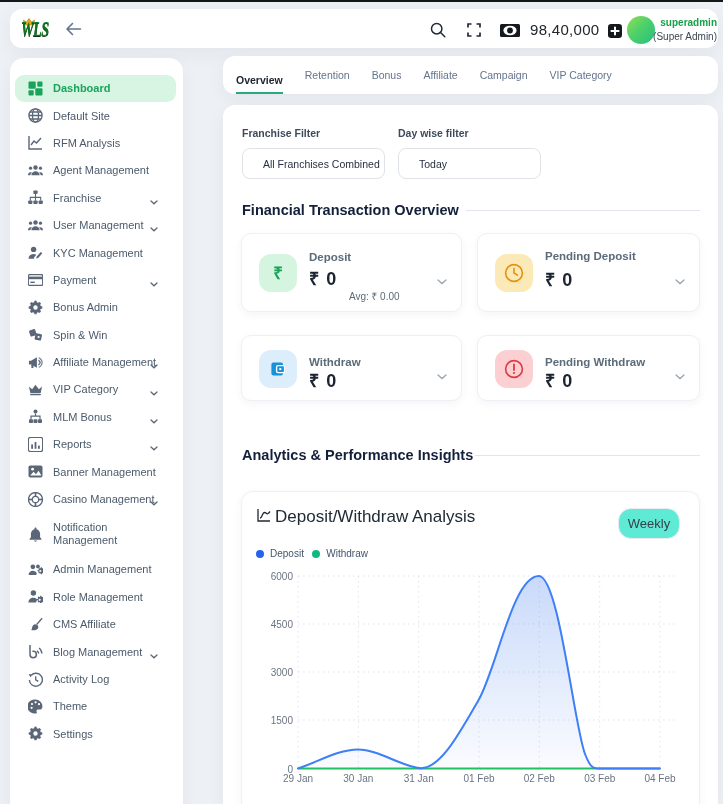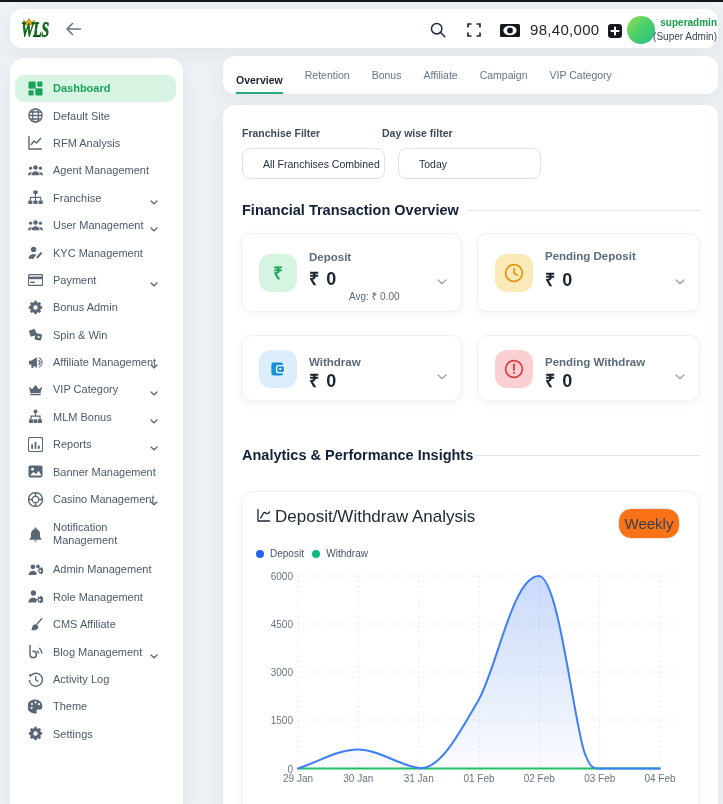--- a/index.html
+++ b/index.html
@@ -39,21 +39,21 @@
   .h1 { position:absolute; white-space:nowrap; font-size:14.5px; font-weight:bold; color:#14203a; }
   .hline { position:absolute; height:1px; background:#e2e6ec; }
   .mcard { position:absolute; background:#fff; border:1px solid #eef0f4; border-radius:10px; box-shadow:0 3px 8px rgba(32,52,94,.05); }
   .micon { position:absolute; left:17px; width:38px; height:38px; border-radius:12px; display:flex; align-items:center; justify-content:center; }
   .mlabel { position:absolute; left:67px; font-size:11.5px; font-weight:bold; color:#5b6b79; }
   .mval { position:absolute; left:67px; font-size:18px; font-weight:bold; color:#1b2430; letter-spacing:1px; }
   .mavg { position:absolute; left:67px; font-size:10px; color:#5b6b79; }
   .mchev { position:absolute; right:14px; }
   .chartcard { position:absolute; left:18px; top:386px; width:459px; height:330px; background:#fff; border:1px solid #eef0f4; border-radius:12px; box-shadow:0 3px 10px rgba(32,52,94,.05); }
   .cticon { position:absolute; left:34px; top:403px; } .ctitle { position:absolute; left:52px; top:402px; font-size:17px; font-weight:400; color:#212b36; }
-  .weekly { position:absolute; left:395px; top:403px; width:62px; height:31px; border:1px solid #e8ecf2; border-radius:13px; background:#f97316; font-size:15px; color:#36404d; display:flex; align-items:center; justify-content:center; }
+  .weekly { position:absolute; left:395px; top:403px; width:62px; height:31px; border:1px solid #e8ecf2; border-radius:13px; background:#5eead4; font-size:13px; color:#36404d; display:flex; align-items:center; justify-content:center; }
   .legend { position:absolute; left:33px; top:443px; font-size:10px; color:#44546a; display:flex; align-items:center; }
   .ldot { width:8px; height:8px; border-radius:50%; display:inline-block; margin-right:6px; }
 </style>
 </head>
 <body>
 <div class="topline"></div>
 
 <div class="card topbar">
   <div class="crown"><svg width="12" height="8" viewBox="0 0 12 8">
         <path d="M1 7L0.5 2l3 2L6 0.5 8.5 4l3-2L11 7z" fill="#e7a817" stroke="#9a6d0a" stroke-width="0.5"></path>
@@ -377,21 +377,21 @@
     <div class="tab">Retention</div>
     <div class="tab">Bonus</div>
     <div class="tab">Affiliate</div>
     <div class="tab">Campaign</div>
     <div class="tab">VIP Category</div>
   </div>
 </div>
 
 <div class="card content">
   <div class="flabel" style="left:19px; top:22px;">Franchise Filter</div>
-  <div class="flabel" style="left:159px; top:22px;">Day wise filter</div>
+  <div class="flabel" style="left:175px; top:22px;">Day wise filter</div>
   <div class="fselect" style="left:19px; top:43px;">All Franchises Combined</div>
   <div class="fselect" style="left:175px; top:43px;">Today</div>
   <div class="h1" style="left:19px; top:97px;">Financial Transaction Overview</div>
   <div class="hline" style="left:243px; top:105px; width:234px;"></div>
   <div class="mcard" style="left:18px; top:128px; width:221px; height:79px;">
       <div class="micon" style="top:20px; background:#d5f5e0;">
         <span style="font-size:17px; font-weight:bold; color:#1ba35c; line-height:1;">₹</span>
       </div>
       <div class="mlabel" style="top:17px;">Deposit</div>
       <div class="mval" style="top:31.5px;">₹ 0</div>

